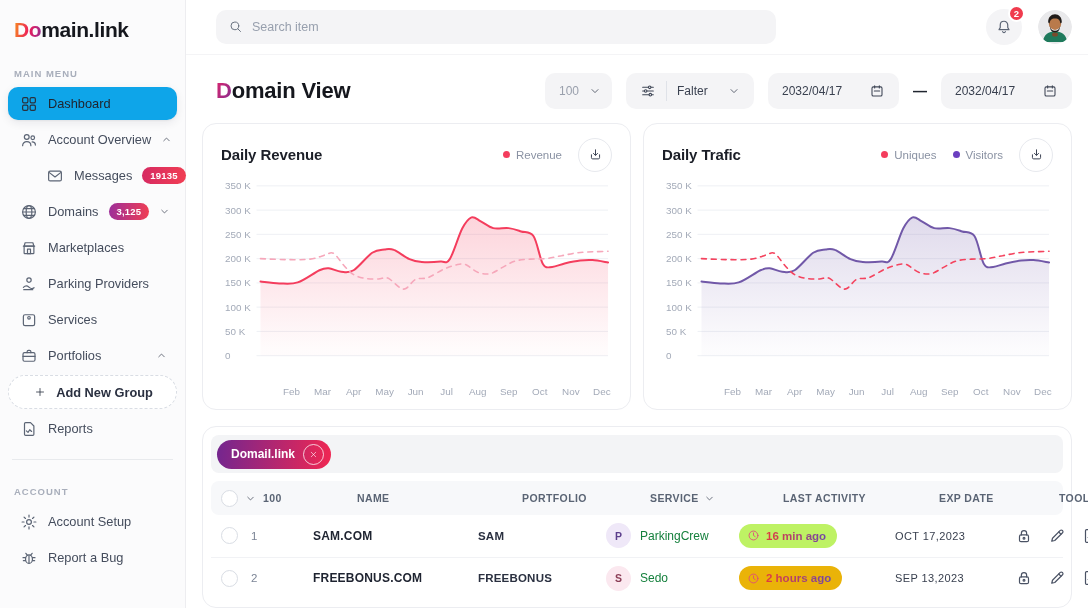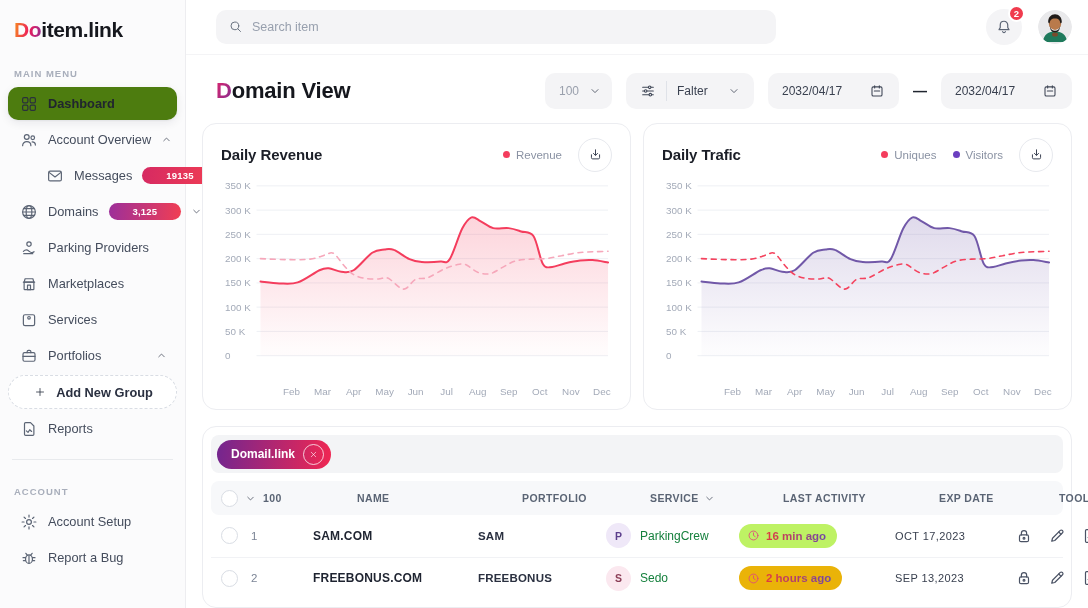--- a/index.html
+++ b/index.html
@@ -11,31 +11,31 @@
   .sidebar { width:186px; min-width:186px; background:#fbfbfc; border-right:1px solid #ededf0;
     padding:14px 8px 0 8px; }
   .logo { font-size:21px; font-weight:800; letter-spacing:-0.4px; color:#15171d; padding:4px 0 0 6px; }
   .logo .grad { background:linear-gradient(100deg,#f7941d 0%,#ed1c5a 55%,#8e2b94 100%);
     -webkit-background-clip:text; background-clip:text; color:transparent; }
   .menu-label { font-size:9.5px; letter-spacing:1px; color:#a8aebb; margin:26px 0 8px 6px; font-weight:700; }
   .side-item { display:flex; align-items:center; gap:10px; height:33px; padding:0 10px 0 12px;
     border-radius:10px; color:#454d5d; font-size:12.8px; font-weight:500; cursor:pointer; margin-bottom:3px; }
   .side-item .icn { display:inline-flex; width:18px; height:18px; color:#5c6575; flex:none; }
   .side-item .icn svg { width:18px; height:18px; }
-  .side-item.active { background:#4d7c0f; box-shadow:0 3px 10px rgba(25,30,50,.08), 0 1px 2px rgba(25,30,50,.05);
-    color:#20252f; font-weight:700; }
+  .side-item.active { background:#0ea5e9; box-shadow:0 3px 10px rgba(25,30,50,.08), 0 1px 2px rgba(25,30,50,.05);
+    color:#20252f; font-weight:400; }
   .side-item.active .icn { color:#2a303c; }
   .side-item.indent { margin-left:26px; }
   .side-item.dashed { border:1.5px dashed #d9dde4; background:#fff; justify-content:center;
     border-radius:999px; color:#2a3040; font-weight:600; height:34px; }
   .side-item.dashed .icn { width:12px; height:12px; color:#2a3040; }
   .side-item.dashed .icn svg { width:12px; height:12px; }
   .side-label { flex:1; white-space:nowrap; }
   .side-item.dashed .side-label { flex:none; }
-  .badge { font-size:9.5px; font-weight:700; color:#fff; padding:3px 24px; border-radius:999px; letter-spacing:.2px; }
+  .badge { font-size:9.5px; font-weight:700; color:#fff; padding:3px 8px; border-radius:999px; letter-spacing:.2px; }
   .chev { width:11px; height:11px; color:#3e4555; flex:none; display:inline-flex; }
   .chev svg { width:11px; height:11px; }
   .sidebar-divider { height:1px; background:#e8eaed; margin:14px 4px 0 4px; }
 
   
   .main { flex:1; display:flex; flex-direction:column; min-width:0; }
   .topbar { height:56px; display:flex; align-items:center; padding:0 16px 0 30px; gap:16px;
     border-bottom:1px solid #f4f4f6; }
   .search { flex:0 1 560px; height:34px; background:#f4f4f6; border-radius:10px; display:flex;
     align-items:center; gap:9px; padding:0 12px; }
@@ -129,21 +129,21 @@
   .td-exp { font-size:11px; color:#39404f; letter-spacing:.4px; font-weight:500; }
   .tools { display:flex; align-items:center; gap:15px; }
   .tool { width:18px; height:18px; color:#4a5264; cursor:pointer; display:inline-flex; }
   .tool svg { width:18px; height:18px; }
 </style>
 </head>
 <body>
 
 <div class="app">
   <aside class="sidebar">
-    <div class="logo"><span class="grad">Do</span><span>item.link</span></div>
+    <div class="logo"><span class="grad">Do</span><span>main.link</span></div>
     <div class="menu-label">MAIN MENU</div>
     <nav id="main-menu">
         <div class="side-item active">
           <span class="icn">
             <svg viewBox="0 0 24 24" fill="none" stroke="currentColor" stroke-width="1.6" stroke-linecap="round" stroke-linejoin="round">
               <rect x="3.5" y="3.5" width="7" height="7" rx="1.8"></rect>
               <rect x="13.5" y="3.5" width="7" height="7" rx="1.8"></rect>
               <rect x="3.5" y="13.5" width="7" height="7" rx="1.8"></rect>
               <rect x="13.5" y="13.5" width="7" height="7" rx="1.8"></rect>
             </svg>
@@ -188,37 +188,37 @@
           <span class="badge" style="background: linear-gradient(95deg, rgb(156, 47, 154), rgb(241, 62, 83));">3,125</span>
           <span class="chev">
             <svg viewBox="0 0 24 24" fill="none" stroke="currentColor" stroke-width="1.6" stroke-linecap="round" stroke-linejoin="round">
               <path d="M6 9.2l6 6 6-6"></path>
             </svg>
           </span>
         </div>
         <div class="side-item">
           <span class="icn">
             <svg viewBox="0 0 24 24" fill="none" stroke="currentColor" stroke-width="1.6" stroke-linecap="round" stroke-linejoin="round">
-              <circle cx="12" cy="6.8" r="2.9"></circle>
-              <path d="M4.5 16.5c2.4-2.3 4.9-2.4 7.2-.6l2.2 1.6c1.5 1 3.3.8 4.8-.5"></path>
-              <path d="M5 19.5h12"></path>
-            </svg>
-          </span>
-          <span class="side-label">Parking Providers</span>
-        </div>
-        <div class="side-item">
-          <span class="icn">
-            <svg viewBox="0 0 24 24" fill="none" stroke="currentColor" stroke-width="1.6" stroke-linecap="round" stroke-linejoin="round">
               <path d="M5.5 9.5L6.8 5h10.4l1.3 4.5"></path>
               <path d="M4.5 9.5h15"></path>
               <rect x="5.5" y="9.5" width="13" height="10" rx="1"></rect>
               <rect x="10" y="13.5" width="4" height="6"></rect>
             </svg>
           </span>
           <span class="side-label">Marketplaces</span>
+        </div>
+        <div class="side-item">
+          <span class="icn">
+            <svg viewBox="0 0 24 24" fill="none" stroke="currentColor" stroke-width="1.6" stroke-linecap="round" stroke-linejoin="round">
+              <circle cx="12" cy="6.8" r="2.9"></circle>
+              <path d="M4.5 16.5c2.4-2.3 4.9-2.4 7.2-.6l2.2 1.6c1.5 1 3.3.8 4.8-.5"></path>
+              <path d="M5 19.5h12"></path>
+            </svg>
+          </span>
+          <span class="side-label">Parking Providers</span>
         </div>
         <div class="side-item">
           <span class="icn">
             <svg viewBox="0 0 24 24" fill="none" stroke="currentColor" stroke-width="1.6" stroke-linecap="round" stroke-linejoin="round">
               <rect x="4.5" y="5" width="15" height="14.5" rx="2.2"></rect>
               <circle cx="12" cy="9" r="1.7"></circle>
             </svg>
           </span>
           <span class="side-label">Services</span>
         </div>

